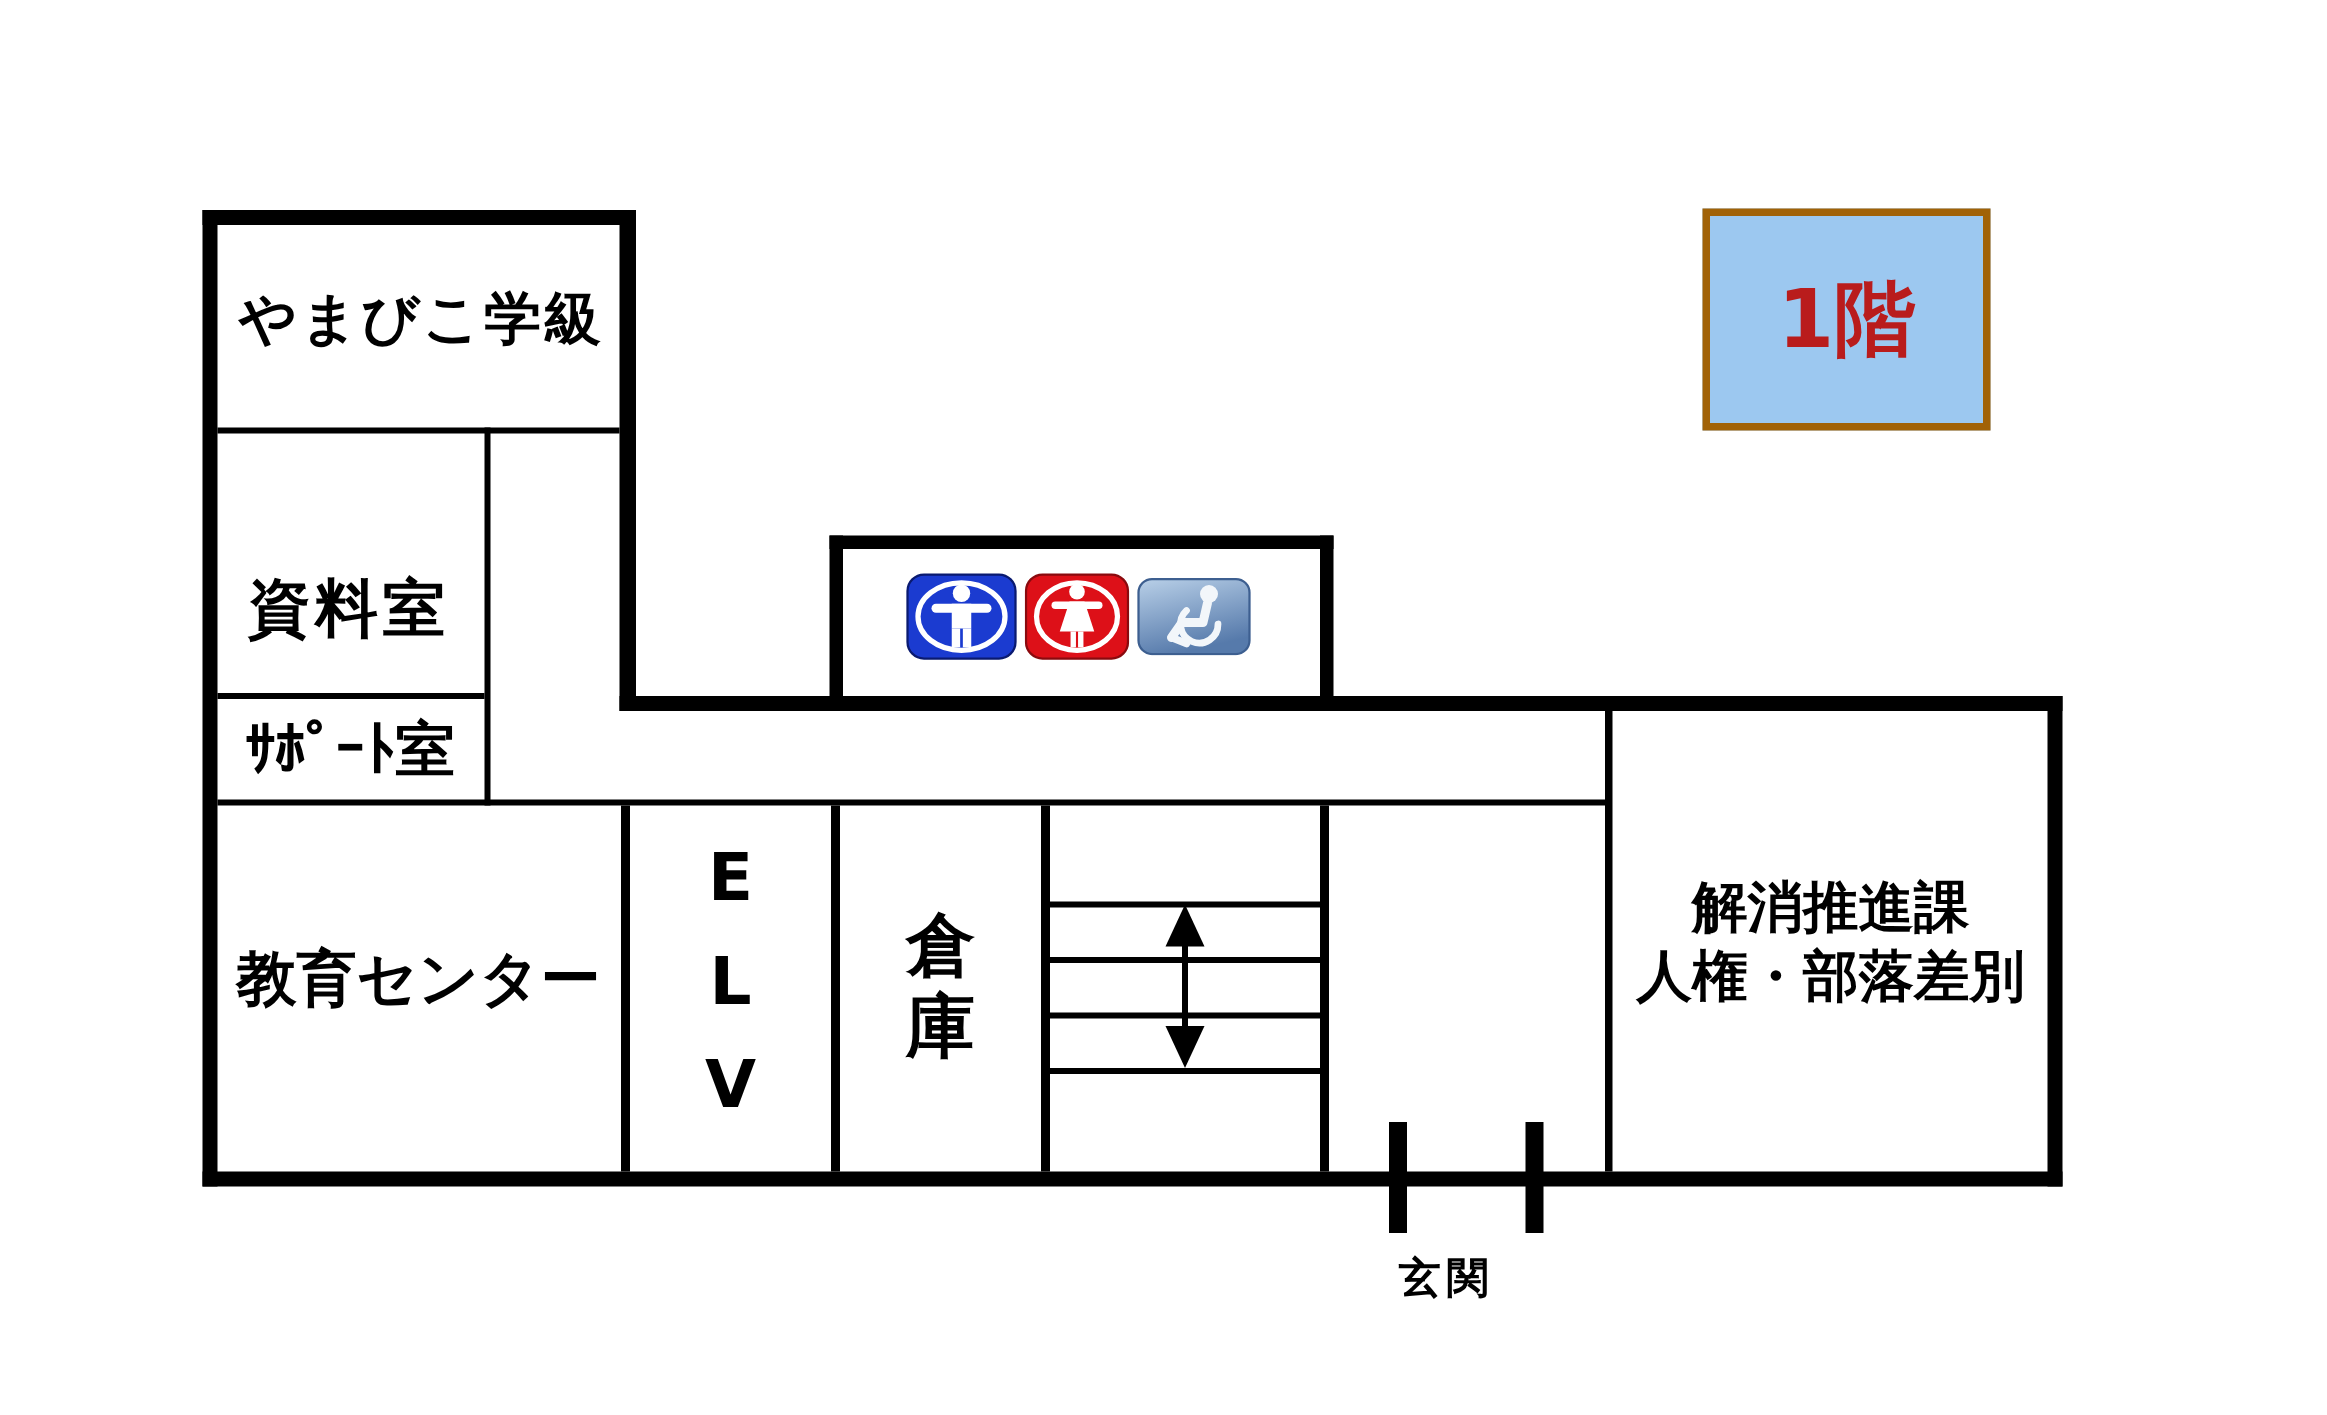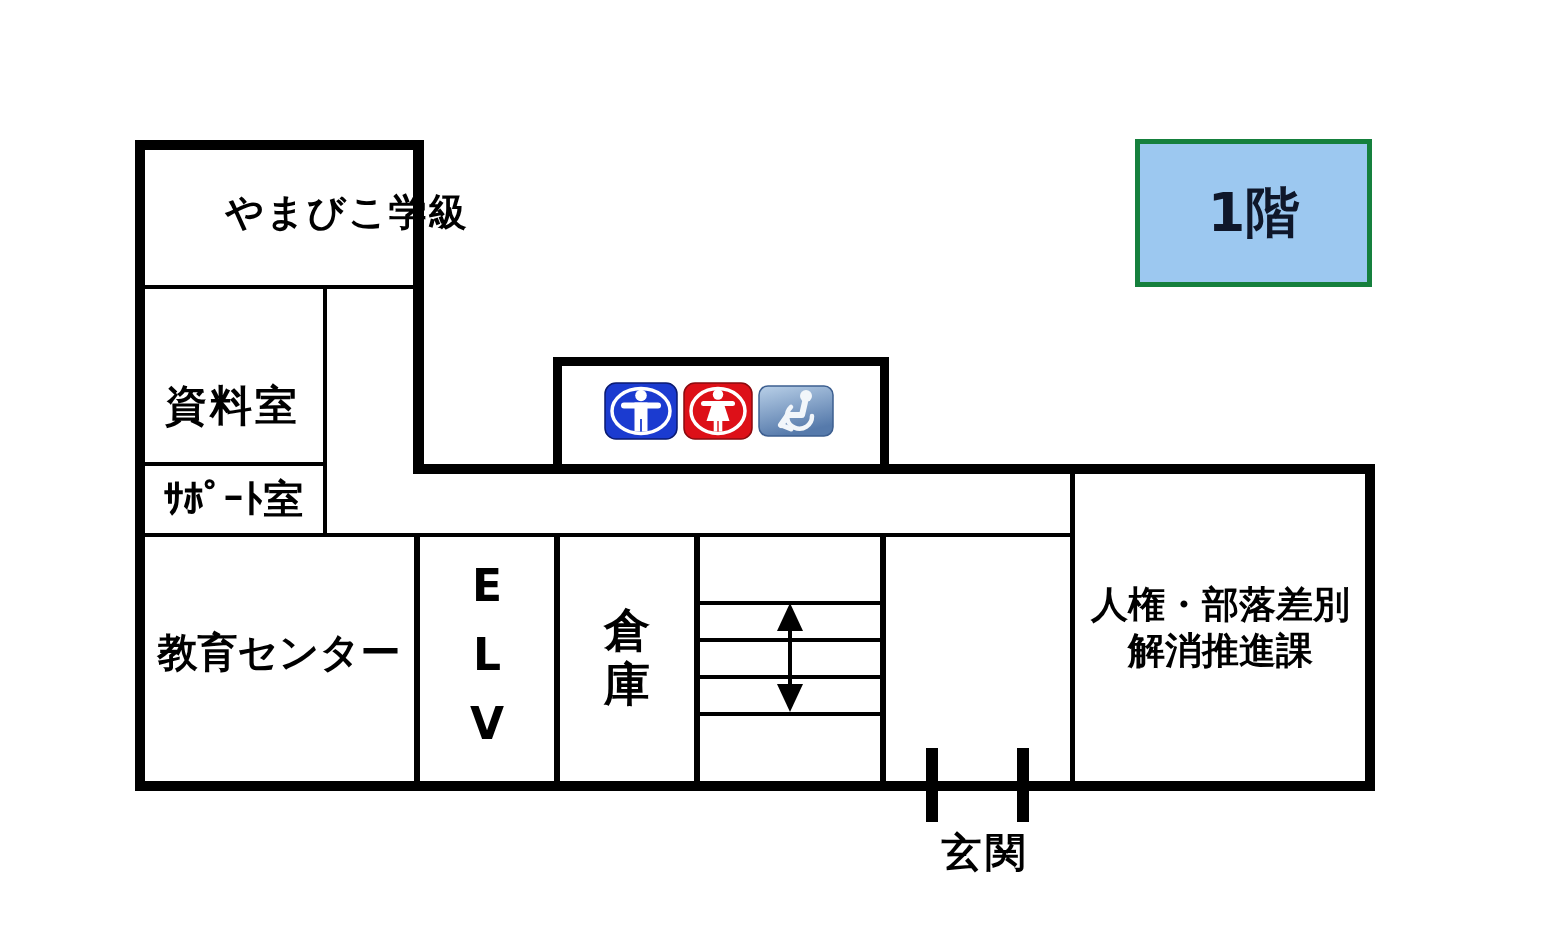--- a/index.html
+++ b/index.html
@@ -12,24 +12,24 @@
   }
   .wall{position:absolute;background:#000000;}
   .label{
     position:absolute;
     display:flex;align-items:center;justify-content:center;
     font-weight:bold;color:#000000;
     text-align:center;white-space:nowrap;
   }
   .label.col{flex-direction:column;}
   #floor-title-box{
-    position:absolute;left:1135px;top:139px;width:237px;height:148px;
-    background:#9cc8f0;border:5px solid #15803d;box-sizing:border-box;
+    position:absolute;left:1135px;top:139px;width:192px;height:148px;
+    background:#9cc8f0;border:5px solid #a16207;box-sizing:border-box;
     display:flex;align-items:center;justify-content:center;
-    font-size:54px;font-weight:bold;color:#0f172a;
+    font-size:54px;font-weight:bold;color:#b91c1c;
   }
   #toilet-icons{
     position:absolute;left:604px;top:382px;
     display:flex;align-items:center;gap:5px;
   }
   .tread{position:absolute;left:700px;width:180px;height:4px;background:#000;}
   .tick{position:absolute;width:12px;height:74px;top:748px;background:#000;}
 </style>
 </head>
 <body>
@@ -100,39 +100,39 @@
         </linearGradient>
       </defs>
       <rect x="1" y="1" width="74" height="50" rx="9" fill="url(#wcg)" stroke="#3d5f90" stroke-width="1.5"></rect>
       <circle cx="48" cy="11" r="6" fill="#f2f6fa"></circle>
       <path d="M47 17 L44 30 L30 30 L23 40" fill="none" stroke="#f2f6fa" stroke-width="6" stroke-linecap="round" stroke-linejoin="round"></path>
       <path d="M54 31 A12.5 12.5 0 1 1 33 22" fill="none" stroke="#f2f6fa" stroke-width="4.5" stroke-linecap="round"></path>
       <path d="M23 40 L33 44" stroke="#f2f6fa" stroke-width="5" stroke-linecap="round"></path>
     </svg>
   </div>
 
-  <div class="label" style="left:163px;top:183px;width:272px;height:58px;font-size:38px;letter-spacing:2px;padding-left:48px;">やまびこ学級</div>
+  <div class="label" style="left:145px;top:183px;width:272px;height:58px;font-size:38px;letter-spacing:2px;">やまびこ学級</div>
 
   <div class="label" style="left:140px;top:348px;width:185px;height:50px;font-size:42px;letter-spacing:3px;margin-top:33px;">資料室</div>
 
   <div class="label" style="left:142px;top:477px;width:183px;height:44px;font-size:40px;">ｻﾎﾟｰﾄ室</div>
 
   <div class="label" style="left:146px;top:626px;width:266px;height:52px;font-size:40px;">教育センター</div>
 
   <div class="label col" style="left:420px;top:560px;width:134px;height:190px;font-size:44px;gap:18px;justify-content:flex-start;">
     <span>E</span>
     <span>L</span>
     <span>V</span>
   </div>
 
   <div class="label col" style="left:560px;top:603px;width:134px;height:110px;font-size:46px;line-height:54px;justify-content:flex-start;">
     <span>倉</span>
     <span>庫</span>
   </div>
 
   <div class="label col" style="left:1078px;top:580px;width:285px;height:96px;font-size:37px;line-height:46px;">
+    <span>解消推進課</span>
     <span>人権・部落差別</span>
-    <span>解消推進課</span>
   </div>
 
-  <div class="label" style="left:903px;top:826px;width:165px;height:52px;font-size:40px;letter-spacing:4px;">玄関</div>
+  <div class="label" style="left:882px;top:826px;width:165px;height:52px;font-size:28px;letter-spacing:4px;">玄関</div>
 
 </div>
 
 </body></html>

